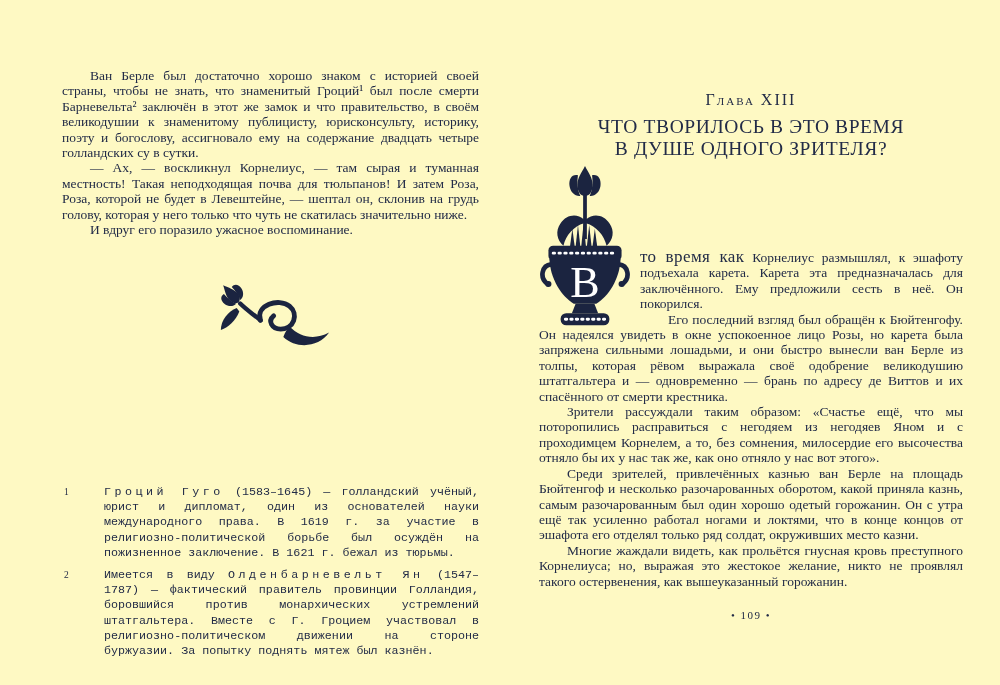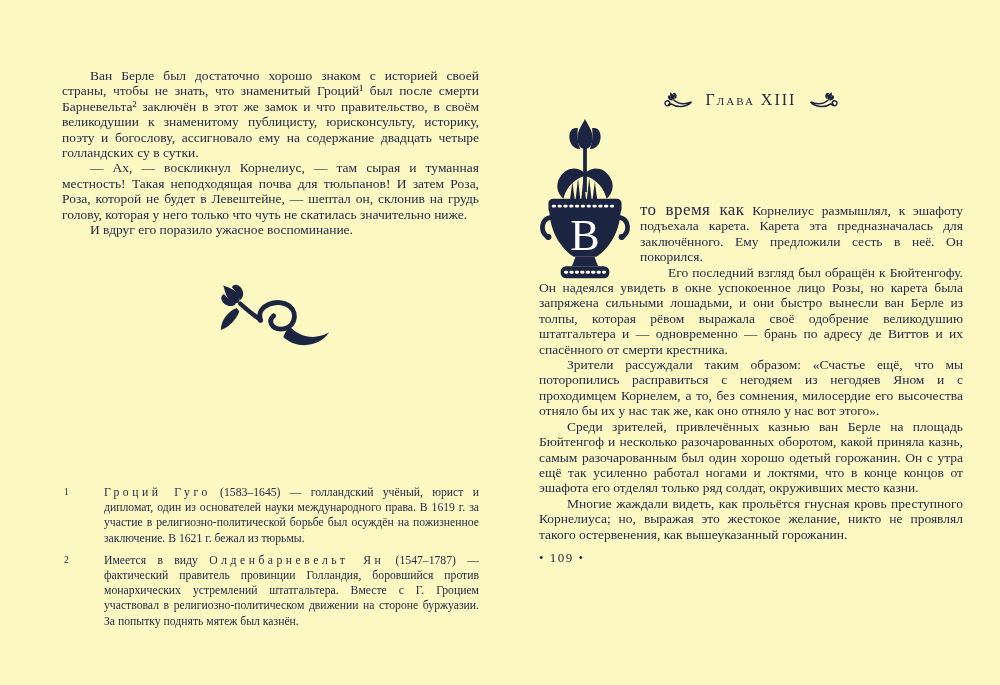--- a/index.html
+++ b/index.html
@@ -20,50 +20,50 @@
   .ornament-wrap{margin-top:42px;text-align:center;}
   .ornament-wrap svg{width:132px;height:72px;}
 
   .footnotes{position:absolute;left:0;top:417px;width:417px;}
   .footnote{display:flex;margin-bottom:7px;}
   .fn-marker{
     width:42px;flex:0 0 42px;font-size:9.5px;line-height:14px;
     padding-left:2px;box-sizing:border-box;vertical-align:top;
   }
   .fn-body{
-    flex:1;font-size:11.7px;line-height:15.2px;text-align:justify;
+    flex:1;font-size:11.7px;line-height:15.2px;text-align:justify;font-family:Liberation Mono, monospace;
   }
   .fn-name{letter-spacing:3.5px;}
 
   
   .page-right{position:absolute;left:539px;top:88px;width:424px;height:560px;}
   .chapter-row{
-    display:flex;justify-content:center;align-items:center;gap:12px;height:24px;
+    display:flex;justify-content:center;align-items:center;gap:12px;height:24px;flex-direction:column;
   }
   .chapter-label{
     font-variant:small-caps;font-size:16px;letter-spacing:2px;
   }
   .fleuron{width:30px;height:20px;}
   .fleuron.flip{transform:scaleX(-1);}
   .chapter-title{
     margin-top:4px;text-align:center;
     font-size:19.5px;line-height:21.5px;letter-spacing:0.6px;
   }
   .rp-body{position:relative;margin-top:90px;}
   .rp-body p{
     margin:0;text-indent:28px;text-align:justify;
     font-size:13.5px;line-height:15.4px;
   }
   .rp-body p.dropcap-para{text-indent:0;}
   .lead-in{font-size:17px;letter-spacing:0.4px;}
   .urn-float{float:left;width:101px;height:78px;}
   .urn-art{position:absolute;left:0;top:-84px;width:92px;height:165px;}
   .page-num{
-    margin-top:8px;
-    font-size:13px;letter-spacing:1.5px;
+    margin-top:20px;text-align:center;
+    font-size:11px;letter-spacing:1.5px;
   }
 </style>
 </head>
 <body>
 
 <div class="spread">
 
   <div class="page-left">
     <div class="lp-text">
       <p>Ван Берле был достаточно хорошо знаком с историей своей страны, чтобы не знать, что знаменитый Гроций¹ был после смерти Барневельта² заключён в этот же замок и что правительство, в своём великодушии к знаменитому публицисту, юрисконсульту, историку, поэту и богослову, ассигновало ему на содержание двадцать четыре голландских су в сутки.</p>
@@ -118,20 +118,24 @@
           <g transform="translate(13,8) rotate(-28)">
             <path d="M0 -8 C-1.5 -4.5 -3 -3 -3 0 C-3 3 -1.5 4.5 0 4.5 C1.5 4.5 3 3 3 0 C3 -3 1.5 -4.5 0 -8 Z"></path>
             <path d="M-3 -4.5 C-5.8 -5 -7.3 -2.8 -6.8 0.5 C-6.3 3.2 -4.2 4.9 -1.6 4.7 C-3 2 -3.2 -1.8 -3 -4.5 Z"></path>
             <path d="M3 -4.5 C5.8 -5 7.3 -2.8 6.8 0.5 C6.3 3.2 4.2 4.9 1.6 4.7 C3 2 3.2 -1.8 3 -4.5 Z"></path>
           </g>
           <path d="M15 13 C21 18.5 31 20.5 42 16 C35 24.5 19 25 11 19 C6 24 1.5 22 1.5 18 C1.5 14.2 6.5 13 8.5 16 C9.5 17.5 8.5 19.5 7 19.5" stroke="#1b2440" stroke-width="2.3" fill="none" stroke-linecap="round"></path>
         </g>
       </svg>
     </div>
 
+    <div class="chapter-title">
+      <div>ЧТО ТВОРИЛОСЬ В ЭТО ВРЕМЯ</div>
+      <div>В ДУШЕ ОДНОГО ЗРИТЕЛЯ?</div>
+    </div>
 
     <div class="rp-body">
       <div class="urn-float"></div>
 
       <svg class="urn-art" viewBox="0 0 98 176" aria-hidden="true">
         <g fill="#1b2440">
           <path d="M49 1 C45 9 41 13 41 21 C41 29 44.5 33 49 33 C53.5 33 57 29 57 21 C57 13 53 9 49 1 Z"></path>
           <path d="M41.5 11 C35 9.5 31.5 15 32.5 22.5 C33.5 29 38 33.5 44 33 C41 27 40.5 17.5 41.5 11 Z"></path>
           <path d="M56.5 11 C63 9.5 66.5 15 65.5 22.5 C64.5 29 60 33.5 54 33 C57 27 57.5 17.5 56.5 11 Z"></path>
           <rect x="47" y="31" width="4" height="48"></rect>

